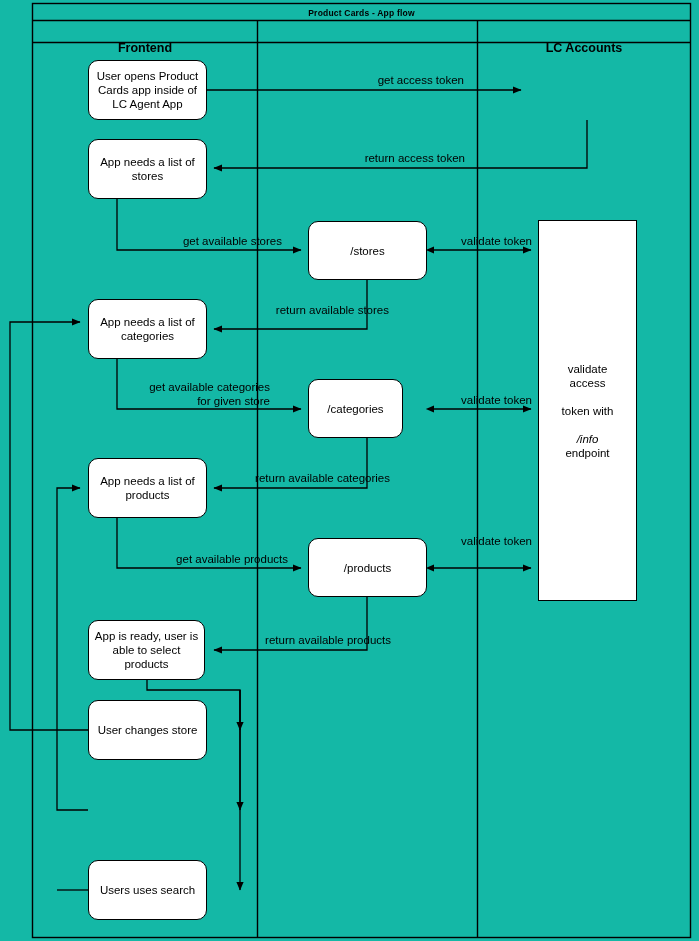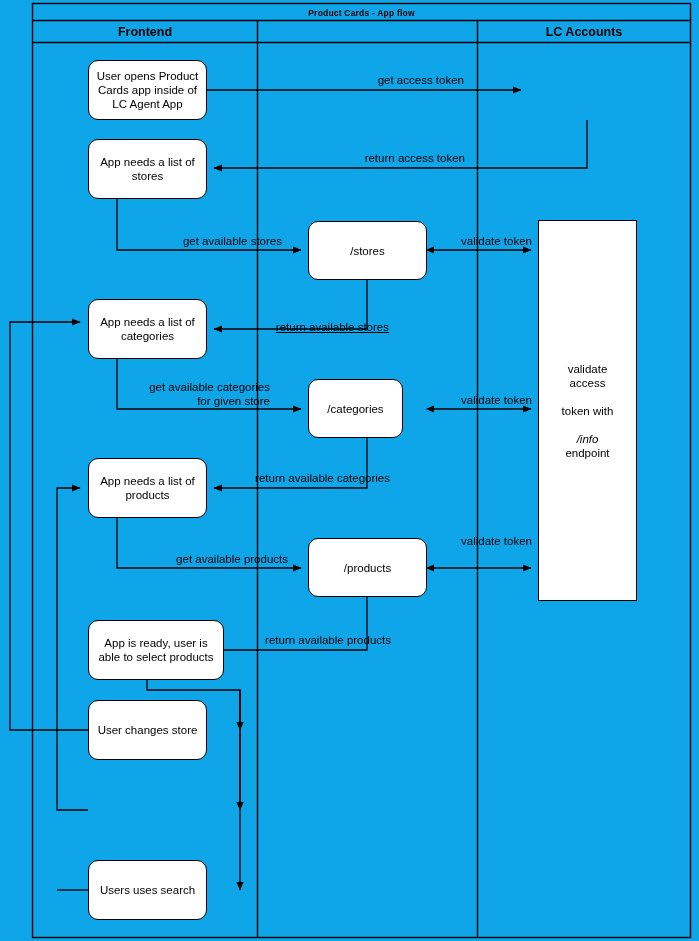--- a/index.html
+++ b/index.html
@@ -1,27 +1,27 @@
 <!DOCTYPE html>
 <html><head>
 <meta charset="utf-8">
 <style>
   html,body{margin:0;padding:0;background:#ffffff;}
   body{font-family:"Liberation Sans", sans-serif;}
-  #canvas{position:relative;width:699px;height:941px;background:#0ea5e9;overflow:hidden;}
+  #canvas{position:relative;width:699px;height:941px;background:#14b8a6;overflow:hidden;}
   svg.layer{position:absolute;left:0;top:0;width:699px;height:941px;}
 
   .node{position:absolute;box-sizing:border-box;border:1.4px solid #000000;background:#ffffff;
         display:flex;align-items:center;justify-content:center;text-align:center;
         font-size:11.5px;line-height:14px;color:#000000;border-radius:10px;}
   .node.sharp{border-radius:0;}
   .node span{display:block;padding:0 5px;}
 
   .lanelabel{position:absolute;font-size:12.5px;font-weight:bold;color:#000000;
-             display:flex;align-items:center;justify-content:center;text-align:center;}
+             display:flex;align-items:center;justify-content:center;text-align:center;margin-top:16px;}
   .title{position:absolute;font-size:8.5px;font-weight:bold;color:#000000;
          display:flex;align-items:center;justify-content:center;text-align:center;
          letter-spacing:.2px;}
 
   .edgelabel{position:absolute;font-size:11.5px;line-height:14px;color:#000000;
              text-align:right;background:transparent;white-space:nowrap;}
   .edgelabel.wrap{white-space:normal;}
   .ital{font-style:italic;}
 </style>
 </head>
@@ -97,21 +97,21 @@
   </div>
 
   <div class="node" style="left:88px;top:299px;width:119px;height:60px;">
     <span>App needs a list of categories</span>
   </div>
 
   <div class="node" style="left:88px;top:458px;width:119px;height:60px;">
     <span>App needs a list of products</span>
   </div>
 
-  <div class="node" style="left:88px;top:620px;width:136px;height:60px;">
+  <div class="node" style="left:88px;top:620px;width:117px;height:60px;">
     <span>App is ready, user is able to select products</span>
   </div>
 
   <div class="node" style="left:88px;top:700px;width:119px;height:60px;">
     <span>User changes store</span>
   </div>
 
 
   <div class="node" style="left:88px;top:860px;width:119px;height:60px;">
     <span>Users uses search</span>
@@ -137,21 +137,21 @@
       <span class="ital">/info</span><span> endpoint</span>
     </span>
   </div>
 
   <div class="edgelabel" style="left:264px;top:73px;width:200px;">get access token</div>
 
   <div class="edgelabel" style="left:265px;top:151px;width:200px;">return access token</div>
 
   <div class="edgelabel" style="left:130px;top:234px;width:152px;">get available stores</div>
 
-  <div class="edgelabel" style="left:226px;top:320px;width:163px;text-decoration:underline;">return available stores</div>
+  <div class="edgelabel" style="left:226px;top:303px;width:163px;">return available stores</div>
 
   <div class="edgelabel" style="left:434px;top:534px;width:98px;">validate token</div>
 
   <div class="edgelabel" style="left:434px;top:234px;width:98px;">validate token</div>
 
   <div class="edgelabel wrap" style="left:118px;top:380px;width:152px;">
     <span>get available categories</span><br>
     <span>for given store</span>
   </div>
 

